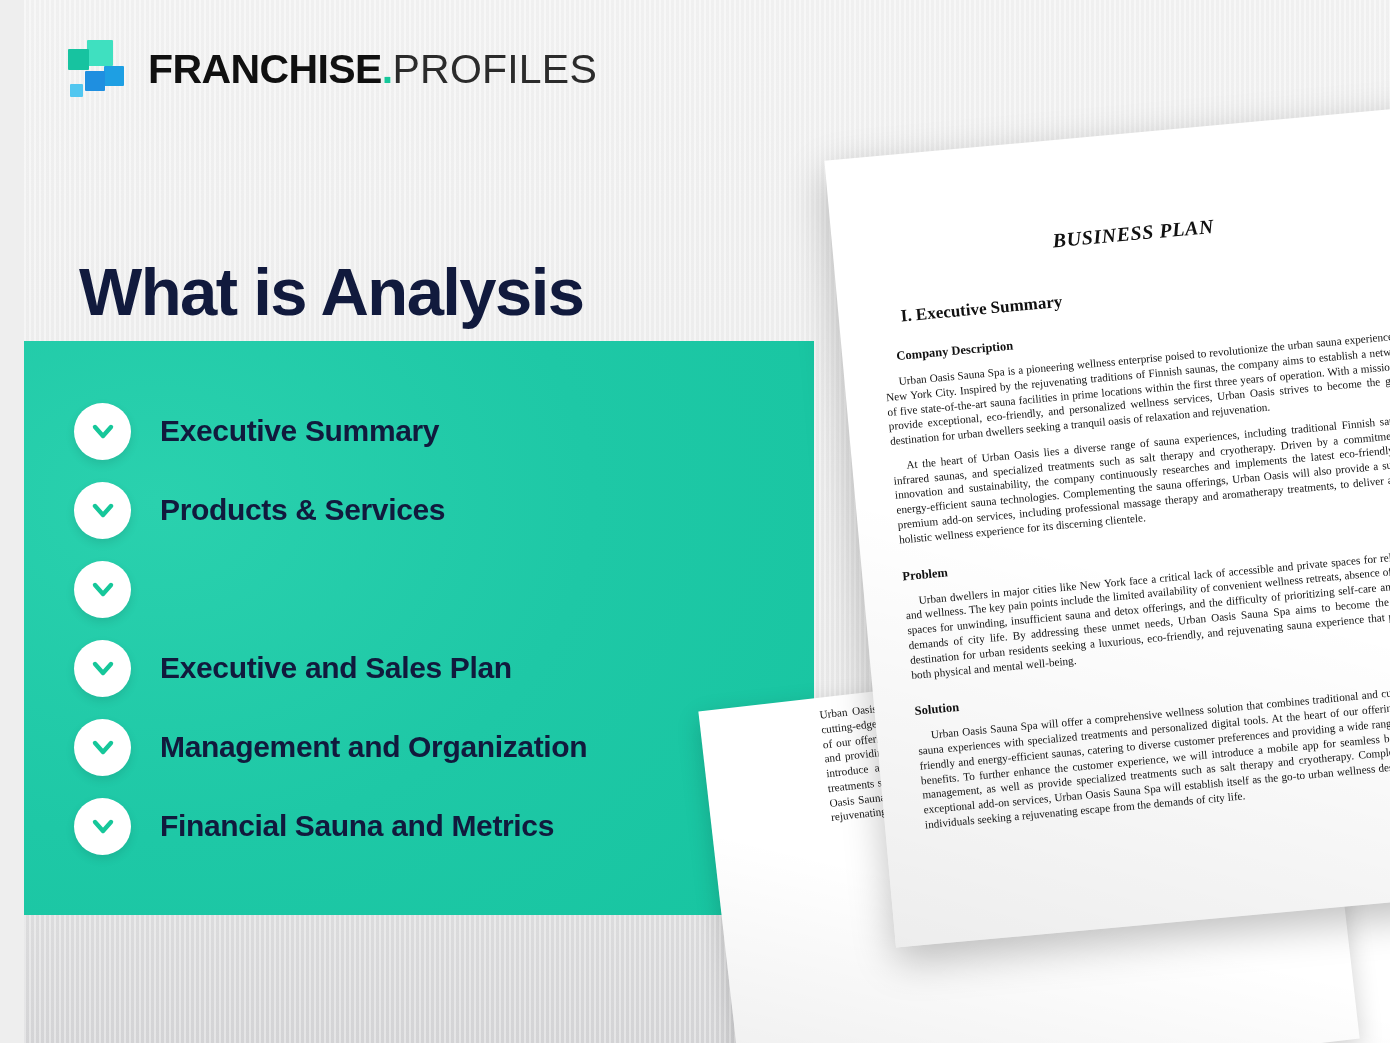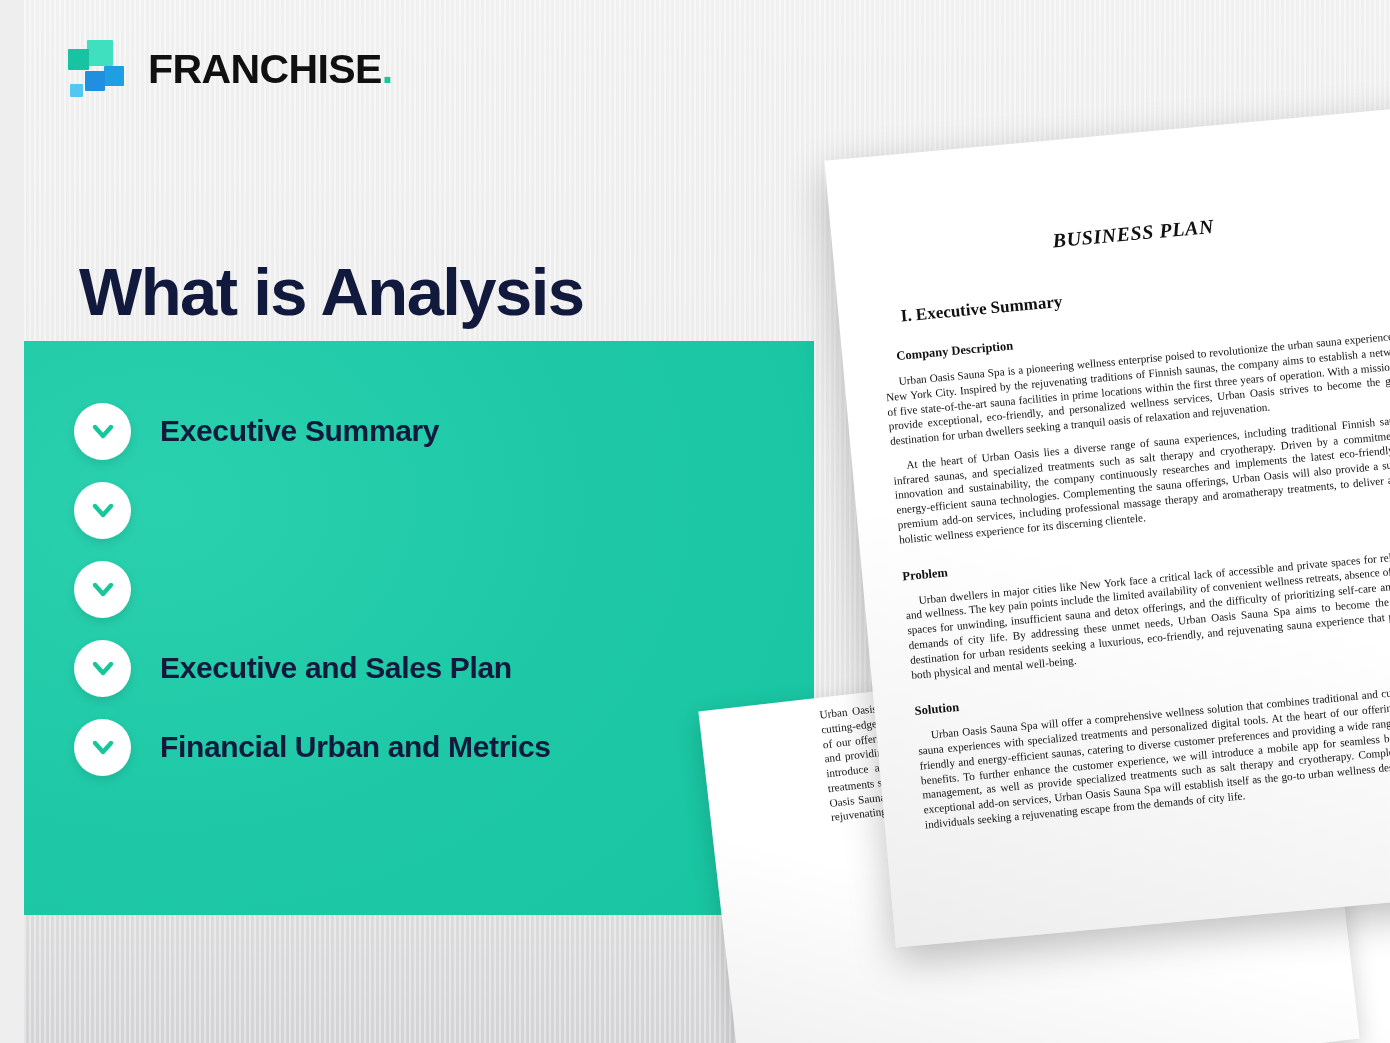--- a/index.html
+++ b/index.html
@@ -244,20 +244,21 @@
     <div id="logo-mark">
       <span class="sq sq-a"></span>
       <span class="sq sq-b"></span>
       <span class="sq sq-c"></span>
       <span class="sq sq-d"></span>
       <span class="sq sq-e"></span>
     </div>
     <div id="logo-word">
       <span class="lw-bold">FRANCHISE</span>
         <span class="lw-dot">.</span>
+        <span class="lw-thin">PROFILES</span>
     </div>
   </div>
 
   <h1 id="page-title">What is Analysis</h1>
 
   <div id="teal-panel">
     <div id="feature-list">
 
       <div class="feature-row">
         <span class="chev-badge">
@@ -267,47 +268,56 @@
         </span>
         <span class="feature-label">Executive Summary</span>
       </div>
 
       <div class="feature-row">
         <span class="chev-badge">
           <svg width="32" height="32" viewBox="0 0 32 32" aria-hidden="true">
             <polyline points="8,12 16,21 24,12" fill="none" stroke="#16c79a" stroke-width="4.4" stroke-linecap="round" stroke-linejoin="round"></polyline>
           </svg>
         </span>
+        <span class="feature-label">Products &amp; Services</span>
       </div>
 
       <div class="feature-row">
         <span class="chev-badge">
           <svg width="32" height="32" viewBox="0 0 32 32" aria-hidden="true">
             <polyline points="8,12 16,21 24,12" fill="none" stroke="#16c79a" stroke-width="4.4" stroke-linecap="round" stroke-linejoin="round"></polyline>
           </svg>
         </span>
       </div>
 
       <div class="feature-row">
         <span class="chev-badge">
           <svg width="32" height="32" viewBox="0 0 32 32" aria-hidden="true">
             <polyline points="8,12 16,21 24,12" fill="none" stroke="#16c79a" stroke-width="4.4" stroke-linecap="round" stroke-linejoin="round"></polyline>
           </svg>
         </span>
         <span class="feature-label">Executive and Sales Plan</span>
       </div>
 
-
-      <div class="feature-row">
-        <span class="chev-badge">
-          <svg width="32" height="32" viewBox="0 0 32 32" aria-hidden="true">
-            <polyline points="8,12 16,21 24,12" fill="none" stroke="#16c79a" stroke-width="4.4" stroke-linecap="round" stroke-linejoin="round"></polyline>
-          </svg>
-        </span>
-        <span class="feature-label">Financial Urban and Metrics</span>
+      <div class="feature-row">
+        <span class="chev-badge">
+          <svg width="32" height="32" viewBox="0 0 32 32" aria-hidden="true">
+            <polyline points="8,12 16,21 24,12" fill="none" stroke="#16c79a" stroke-width="4.4" stroke-linecap="round" stroke-linejoin="round"></polyline>
+          </svg>
+        </span>
+        <span class="feature-label">Management and Organization</span>
+      </div>
+
+      <div class="feature-row">
+        <span class="chev-badge">
+          <svg width="32" height="32" viewBox="0 0 32 32" aria-hidden="true">
+            <polyline points="8,12 16,21 24,12" fill="none" stroke="#16c79a" stroke-width="4.4" stroke-linecap="round" stroke-linejoin="round"></polyline>
+          </svg>
+        </span>
+        <span class="feature-label">Financial Sauna and Metrics</span>
       </div>
 
     </div>
   </div>
 
   <div id="doc-stack">
 
     <div class="page" id="page-back3">
       <div class="ghost-body shift3">as the go-to urban wellness destination for individuals seeking a rejuvenating escape from the demands of city life.</div>
       <div class="page-sheen"></div>

